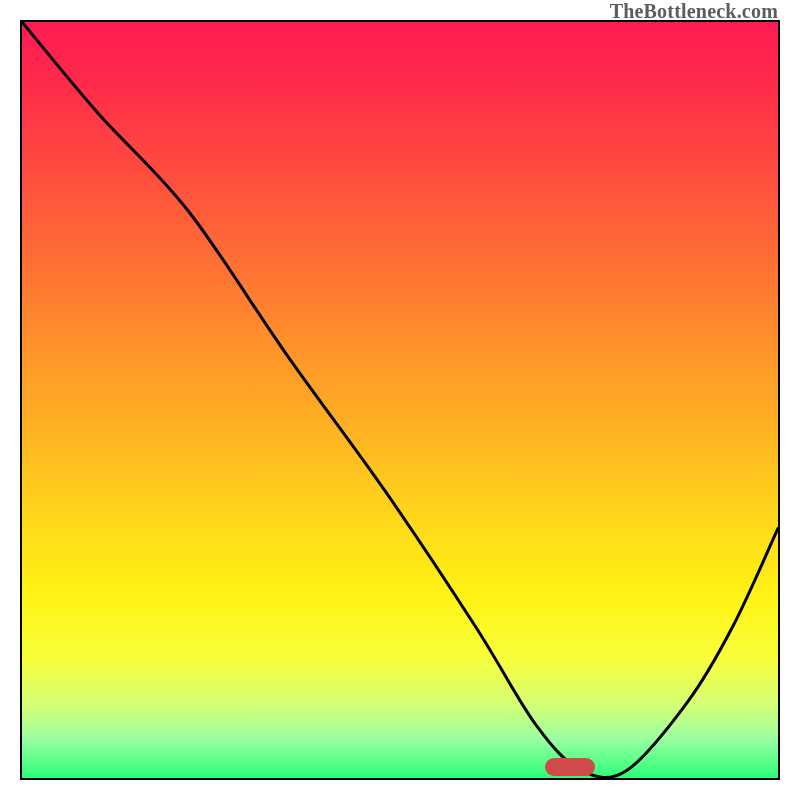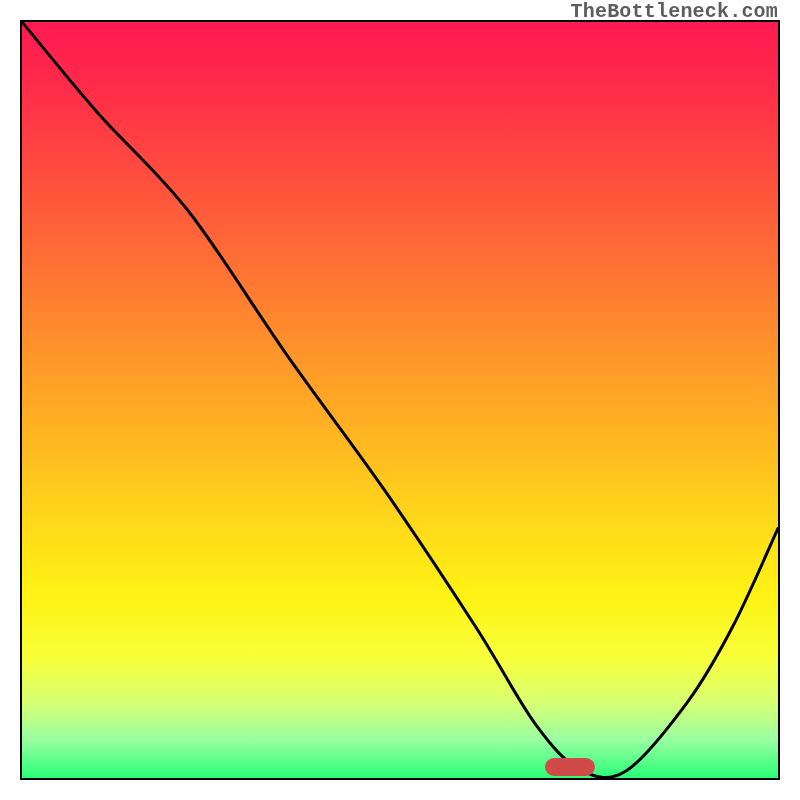--- a/index.html
+++ b/index.html
@@ -57,21 +57,21 @@
     position: absolute;
     inset: 0;
     width: 100%;
     height: 100%;
     pointer-events: none;
   }
   .attribution {
     position: absolute;
     top: 0px;
     right: 22px;
-    font-family: Liberation Mono, monospace;
+    font-family: Liberation Serif, serif;
     font-size: 20px;
     font-weight: 600;
     color: #5d5d5d;
     letter-spacing: 0.2px;
   }
 </style>
 </head>
 <body>
 
 <div class="chart-wrap">

